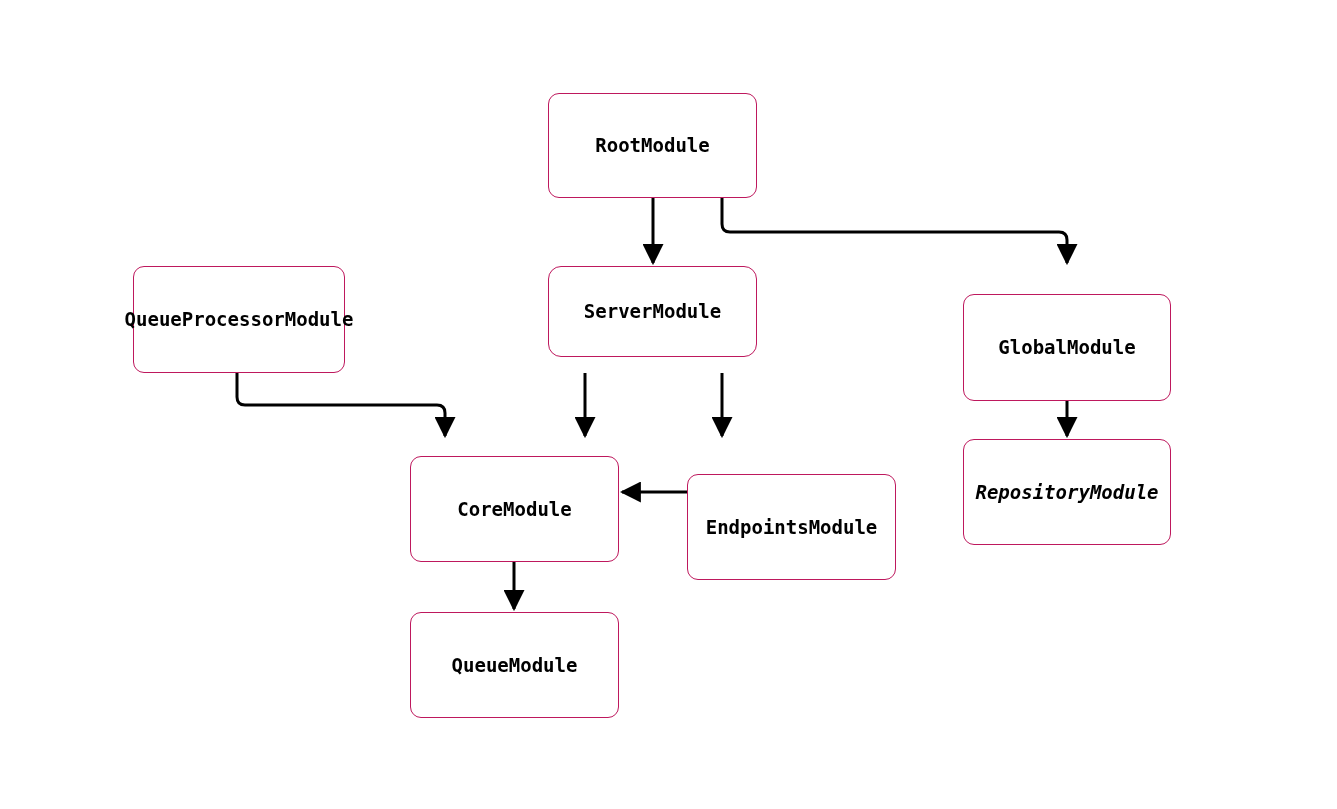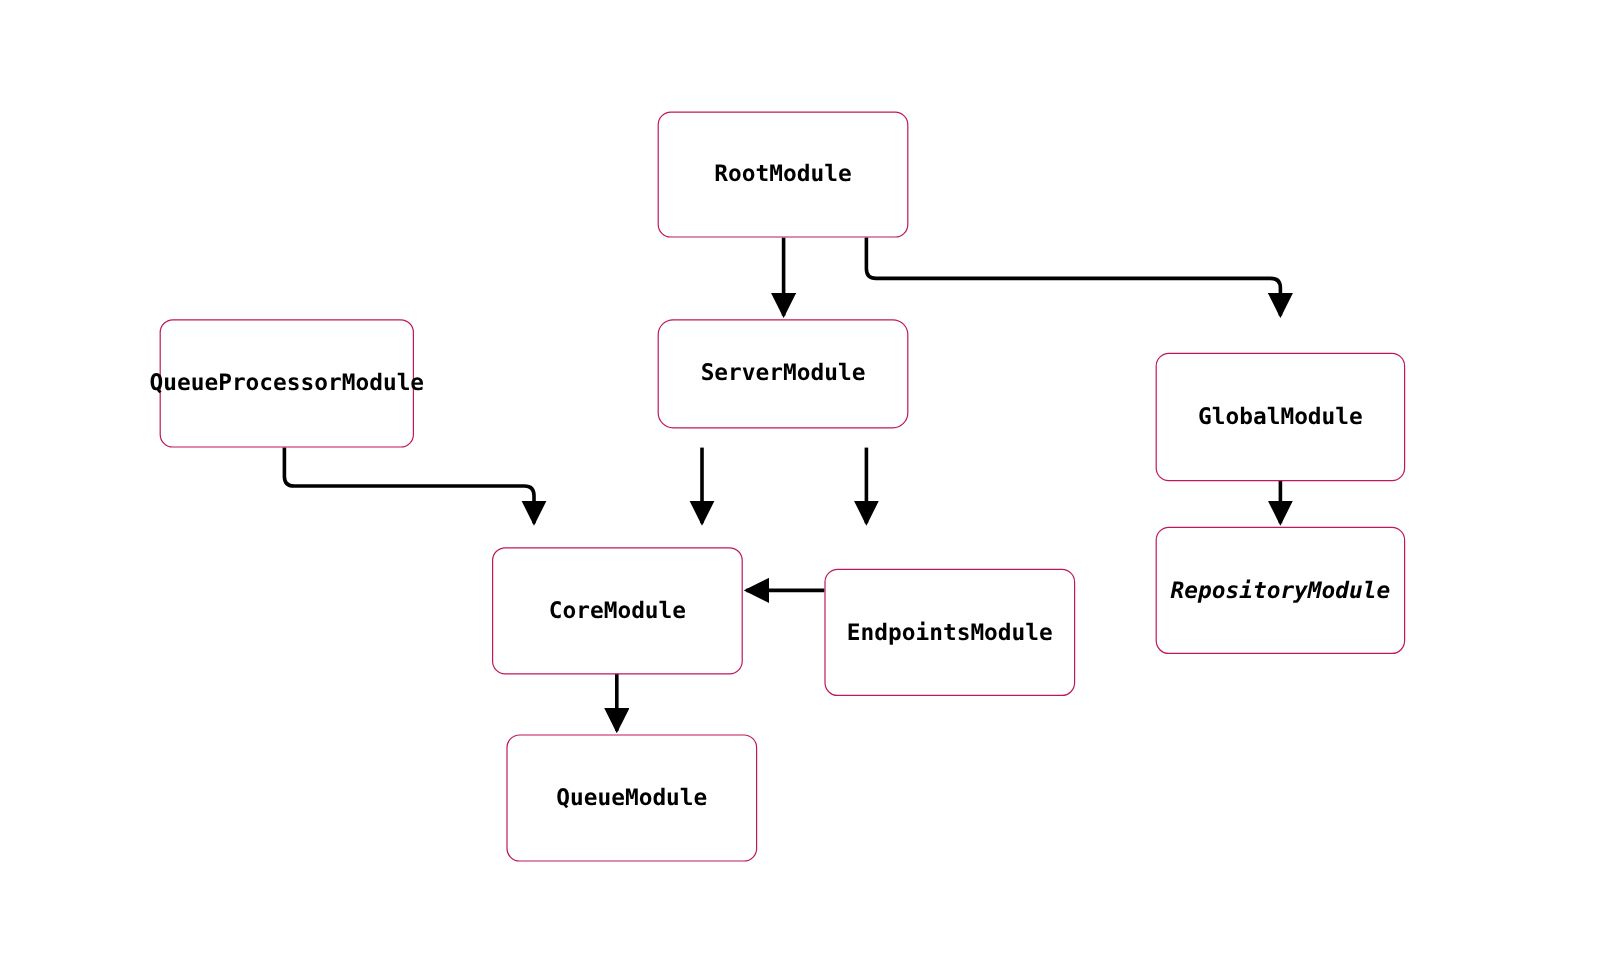--- a/index.html
+++ b/index.html
@@ -40,21 +40,21 @@
   }
   .node span { display: block; }
 
   #node-root          { left: 548px; top: 93px;  width: 209px; height: 105px; }
   #node-queueprocessor{ left: 133px; top: 266px; width: 212px; height: 107px; }
   #node-server        { left: 548px; top: 266px; width: 209px; height: 91px; border-radius: 13px; }
   #node-global        { left: 963px; top: 266px; width: 208px; height: 107px; margin-top: 28px; }
   #node-core          { left: 410px; top: 439px; width: 209px; height: 106px; margin-top: 17px; }
   #node-endpoints     { left: 687px; top: 439px; width: 209px; height: 106px; margin-top: 35px; }
   #node-repository    { left: 963px; top: 439px; width: 208px; height: 106px; font-style: italic; }
-  #node-queue         { left: 422px; top: 612px; width: 209px; height: 106px; }
+  #node-queue         { left: 410px; top: 612px; width: 209px; height: 106px; }
 
   .edge {
     stroke: #000000;
     stroke-width: 3;
     fill: none;
   }
 </style>
 </head>
 <body>
 

